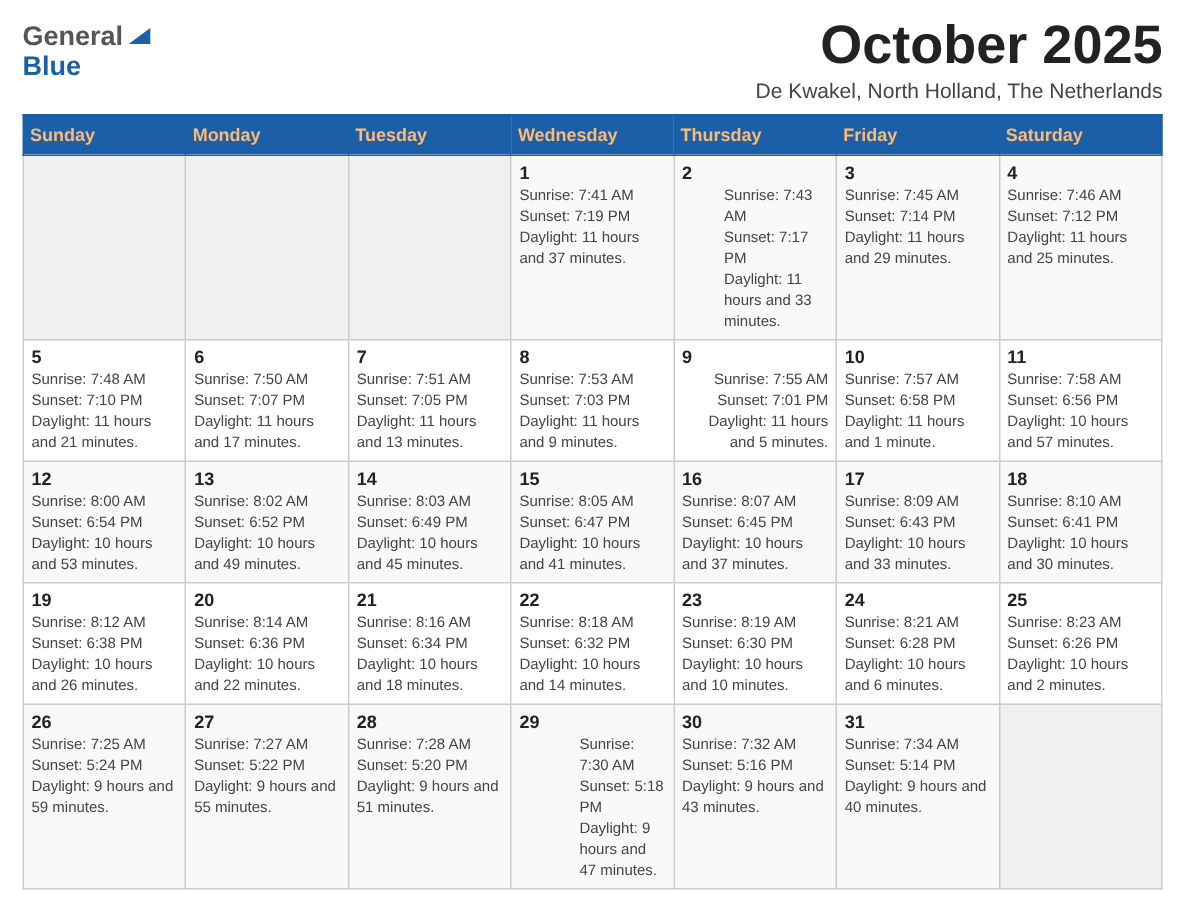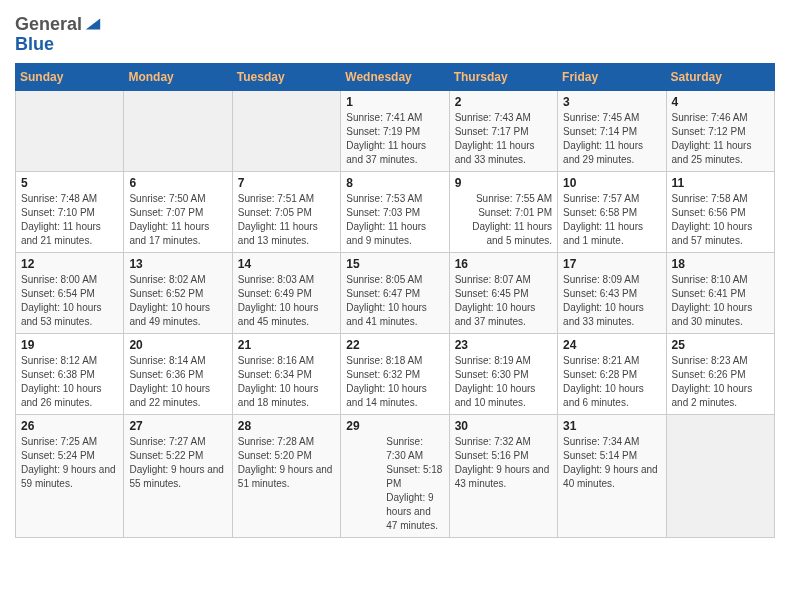--- a/index.html
+++ b/index.html
@@ -109,20 +109,24 @@
 
           <svg class="logo-icon" viewBox="0 0 20 20">
             <polygon points="2,16 18,16 18,4" fill="#1a5fa8"></polygon>
           </svg>
         </div>
         <div>
           <span class="logo-text logo-blue">Blue</span>
         </div>
       </div>
     </div>
+    <div class="title-area">
+      <div class="month-title">October 2025</div>
+      <div class="location">De Kwakel, North Holland, The Netherlands</div>
+    </div>
   </div>
 
   <table>
     <thead>
       <tr>
       <th>Sunday</th>
           <th>Monday</th>
           <th>Tuesday</th>
           <th>Wednesday</th>
           <th>Thursday</th>
@@ -136,21 +140,21 @@
           <td class="empty-cell"></td>
           <td class="empty-cell"></td>
           <td>
             <span class="day-num">1</span>
             <div class="day-info" style="white-space: pre-line;">Sunrise: 7:41 AM
 Sunset: 7:19 PM
 Daylight: 11 hours and 37 minutes.</div>
           </td>
           <td>
             <span class="day-num">2</span>
-            <div class="day-info" style="white-space: pre-line;">Sunrise: 7:43 AM
+            <div class="day-info" style="white-space: pre-line; margin-left: 28px;">Sunrise: 7:43 AM
 Sunset: 7:17 PM
 Daylight: 11 hours and 33 minutes.</div>
           </td>
           <td>
             <span class="day-num">3</span>
             <div class="day-info" style="white-space: pre-line;">Sunrise: 7:45 AM
 Sunset: 7:14 PM
 Daylight: 11 hours and 29 minutes.</div>
           </td>
           <td>

